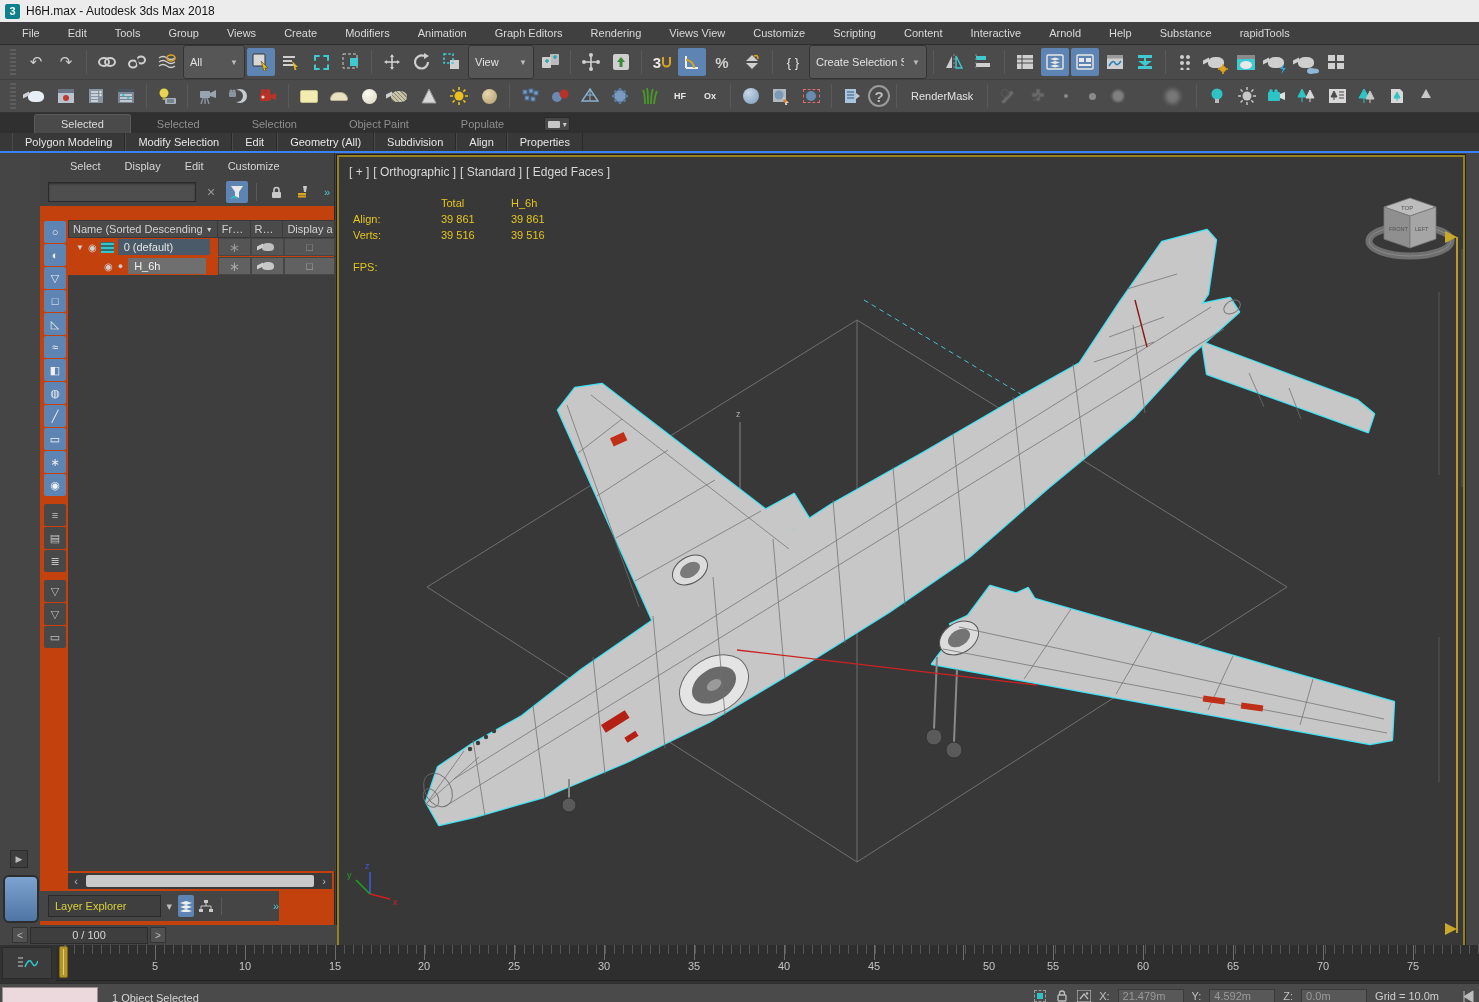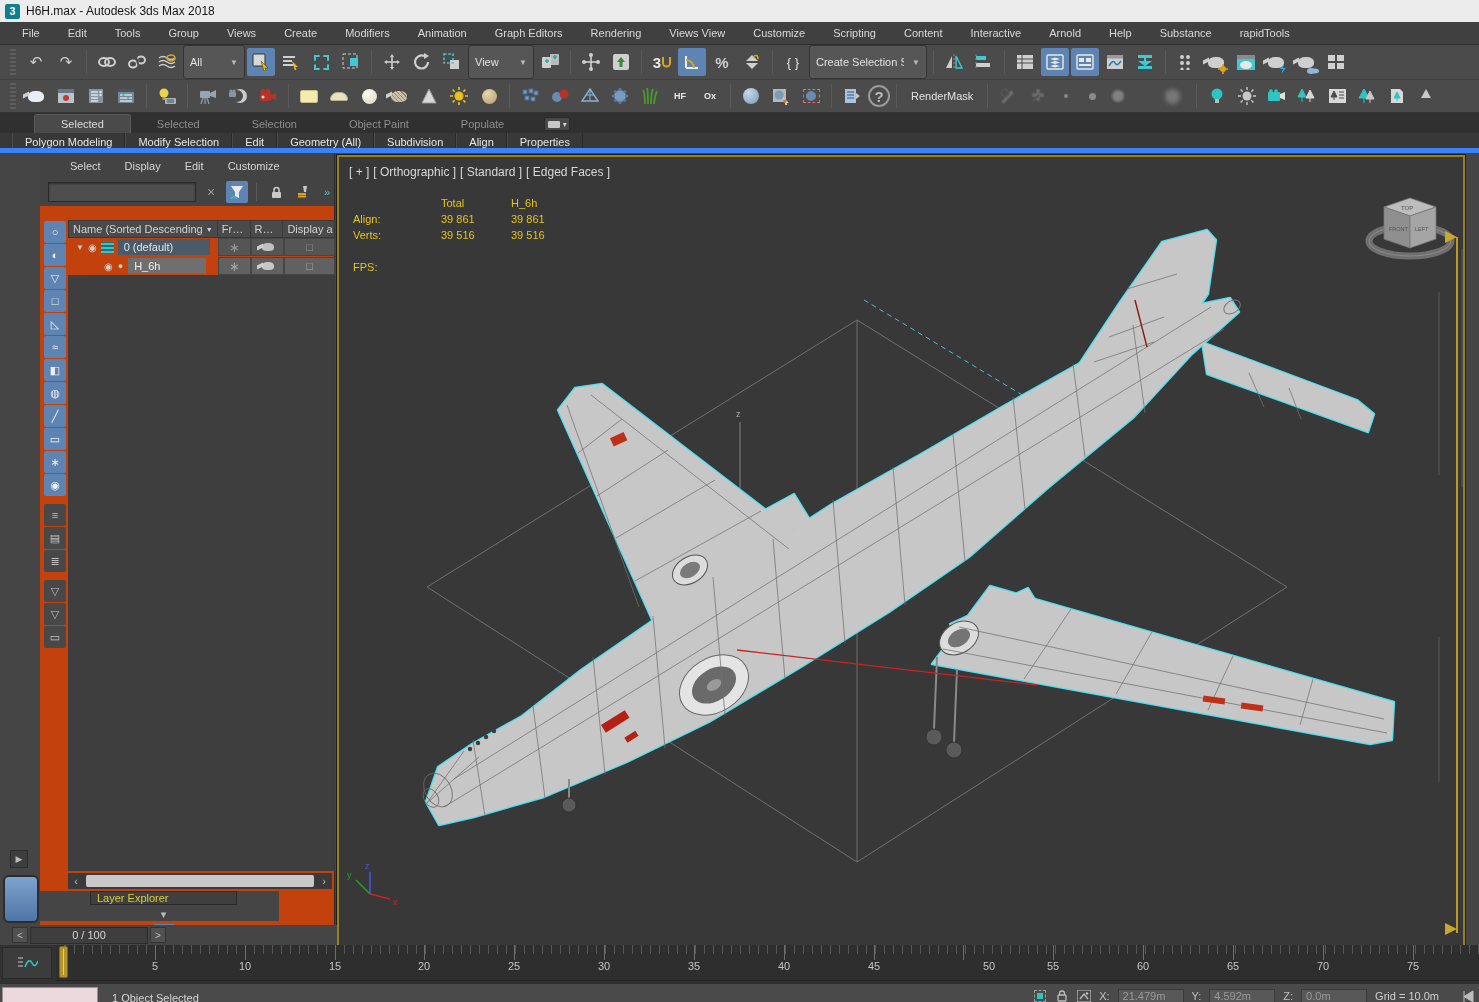--- a/index.html
+++ b/index.html
@@ -42,21 +42,21 @@
   
   #ribbon-tabs { position:absolute; left:0; top:113px; width:1479px; height:20px; background:#303030;
     display:flex; align-items:flex-end; padding-left:34px; }
   #ribbon-tabs .tab { padding:3px 26px; color:#8f8f8f; }
   #ribbon-tabs .tab.on { background:#4a4a4a; color:#dcdcdc; border:1px solid #5b5b5b; border-bottom:none;
     border-radius:3px 3px 0 0; }
   #ribbon-min { margin-left:14px; margin-bottom:2px; width:26px; height:14px; background:#484848;
     border:1px solid #2a2a2a; border-radius:2px; color:#ccc; font-size:8px; display:flex;
     align-items:center; justify-content:center; gap:3px; }
   #ribbon-sub { position:absolute; left:0; top:133px; width:1479px; height:20px; background:#383838;
-    border-bottom:5px solid #3b82f6; display:flex; padding-left:12px; }
+    border-bottom:2px solid #3b82f6; display:flex; padding-left:12px; }
   #ribbon-sub .stab { padding:3px 12px; color:#e6e6e6; border-right:1px solid #2a2a2a;
     border-left:1px solid #4a4a4a; }
 
   
   #leftstrip { position:absolute; left:0; top:153px; width:40px; height:772px; background:#454545; }
   #strip-arrow { position:absolute; left:10px; top:697px; width:18px; height:18px; background:#3e3e3e;
     border:1px solid #2c2c2c; color:#bbb; font-size:9px; display:flex; align-items:center; justify-content:center; }
   #layout-tab { position:absolute; left:3px; top:722px; width:36px; height:48px; border-radius:6px;
     background:linear-gradient(#7da3d1,#4e75a3); border:2px solid #2d2d2d; }
 
@@ -88,21 +88,21 @@
     display:flex; align-items:center; justify-content:center; font-size:11px; }
   .filt.off { background:#484848; color:#c2c2c2; }
   .fsep { height:6px; }
   
   #exp-hscroll { position:absolute; left:28px; top:720px; width:264px; height:16px; background:#3a3a3a;
     display:flex; align-items:center; }
   #exp-hscroll .sbtn { width:16px; height:16px; color:#bbb; display:flex; align-items:center;
     justify-content:center; font-size:11px; }
   #exp-thumb { flex:1; height:12px; background:#c9c9c9; border-radius:2px; margin:0 2px; }
   #layerbar { position:absolute; left:0px; top:738px; width:239px; height:30px; background:#454545;
-    display:flex; align-items:center; padding-left:8px; gap:3px;flex-direction:column; }
+    display:flex; align-items:center; padding-left:8px; gap:3px; }
   #layer-field { width:147px; height:22px; background:#3f3f3f; border:1px solid #2a2a2a;
     color:#d8cf3a; display:flex; align-items:center; padding-left:6px; }
 
   
   #viewport { position:absolute; left:337px; top:155px; width:1128px; height:793px;
     border:2px solid #96801f; background:#383838; outline:1px solid #1f1f1f; }
   #vp-label { position:absolute; left:10px; top:8px; color:#d8d8d8; font-size:12px; display:flex; gap:4px; }
   #vp-stats { position:absolute; left:14px; top:38px; color:#e3c51e; font-size:11px; line-height:16px; }
   #vp-stats .r { display:flex; }
   #vp-stats .c1 { width:40px; } #vp-stats .c2 { width:70px;margin-left:48px; } #vp-stats .c3 { width:70px; }

